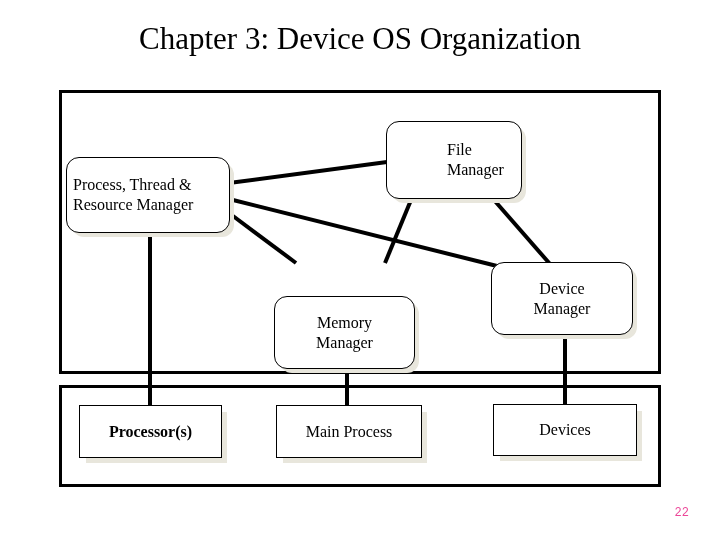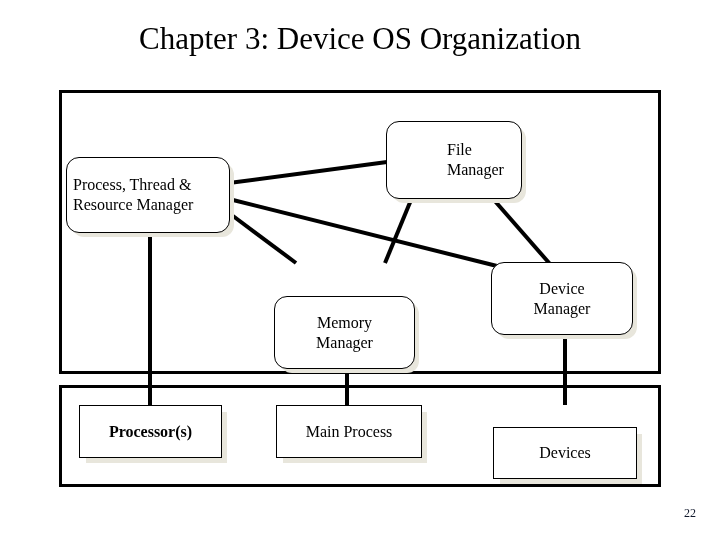--- a/index.html
+++ b/index.html
@@ -97,29 +97,29 @@
     font-family: "Liberation Serif", "DejaVu Serif", serif;
     font-size: 16px;
     line-height: 20px;
     display: flex;
     align-items: center;
     justify-content: center;
     z-index: 3;
   }
   #box-processors { left: 79px;  top: 405px; width: 143px; height: 53px; font-weight: bold; }
   #box-mainmemory { left: 276px; top: 405px; width: 146px; height: 53px; }
-  #box-devices    { left: 493px; top: 404px; width: 144px; height: 52px; margin-top: 23px; }
+  #box-devices    { left: 493px; top: 404px; width: 144px; height: 52px; }
 
   #page-number {
     position: absolute;
-    right: 24px;
+    right: 31px;
     top: 506px;
-    font-family: Liberation Serif, serif;
+    font-family: Liberation Mono, monospace;
     font-size: 12px;
-    color: #0f172a;
+    color: #ec4899;
   }
 </style>
 </head>
 <body>
 
 <div id="slide">
 
   <div id="slide-title">Chapter 3: Device OS Organization</div>
 
   <div id="frame-os" class="frame"></div>

